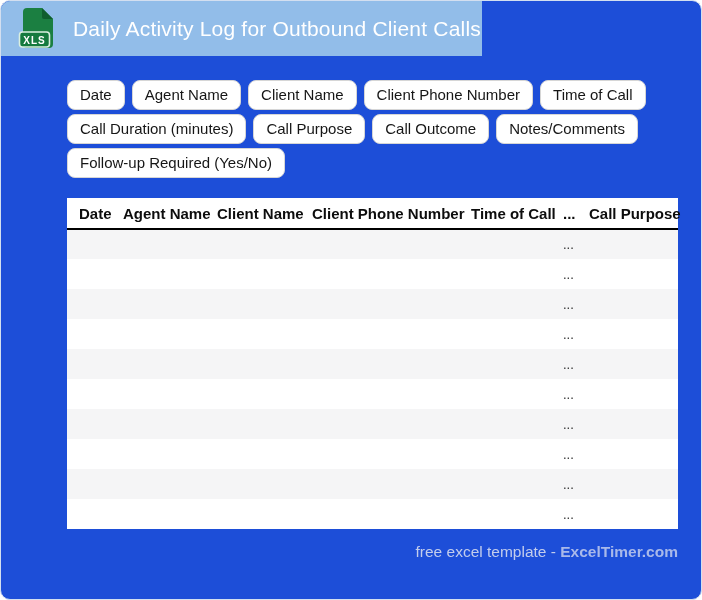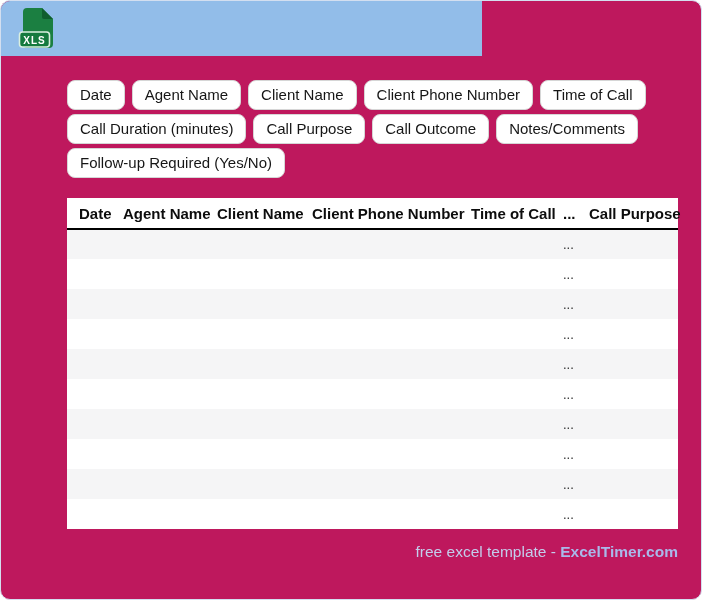--- a/index.html
+++ b/index.html
@@ -1,21 +1,21 @@
 <!DOCTYPE html>
 <html><head>
 <meta charset="utf-8">
 <style>
   * { margin:0; padding:0; box-sizing:border-box; }
   html,body { background:#ffffff; }
   body { font-family:"Liberation Sans", sans-serif; width:702px; height:600px; }
 
   .card {
     width:702px; height:600px;
-    background:#be185d;
+    background:#1d4ed8;
     border:1px solid #d3dff0;
     border-radius:10px;
     overflow:hidden;
     position:relative;
   }
 
   
   .banner {
     width:481px; height:55px;
     background:#92bde9;
@@ -98,20 +98,21 @@
 
 <div class="card">
 
   <div class="banner">
     <svg class="xls-icon" viewBox="0 0 44 46" width="44" height="46">
       <path d="M12 2 h15 l11 11 v25 a4 4 0 0 1 -4 4 h-22 a4 4 0 0 1 -4 -4 v-32 a4 4 0 0 1 4 -4 z" fill="#1b7f41"></path>
       <path d="M27 2 l11 11 h-9 a2 2 0 0 1 -2 -2 z" fill="#0f5e2e"></path>
       <rect x="4.5" y="26" width="30" height="15" rx="3" fill="#157a3e" stroke="#d9efe0" stroke-width="1.6"></rect>
       <text x="19.5" y="37.5" text-anchor="middle" font-size="10" font-weight="bold" fill="#ffffff" letter-spacing="1">XLS</text>
     </svg>
+    <div class="banner-title">Daily Activity Log for Outbound Client Calls</div>
   </div>
 
   <div class="chips">
       <span class="chip">Date</span>
       <span class="chip">Agent Name</span>
       <span class="chip">Client Name</span>
       <span class="chip">Client Phone Number</span>
       <span class="chip">Time of Call</span>
       <span class="chip">Call Duration (minutes)</span>
       <span class="chip">Call Purpose</span>

